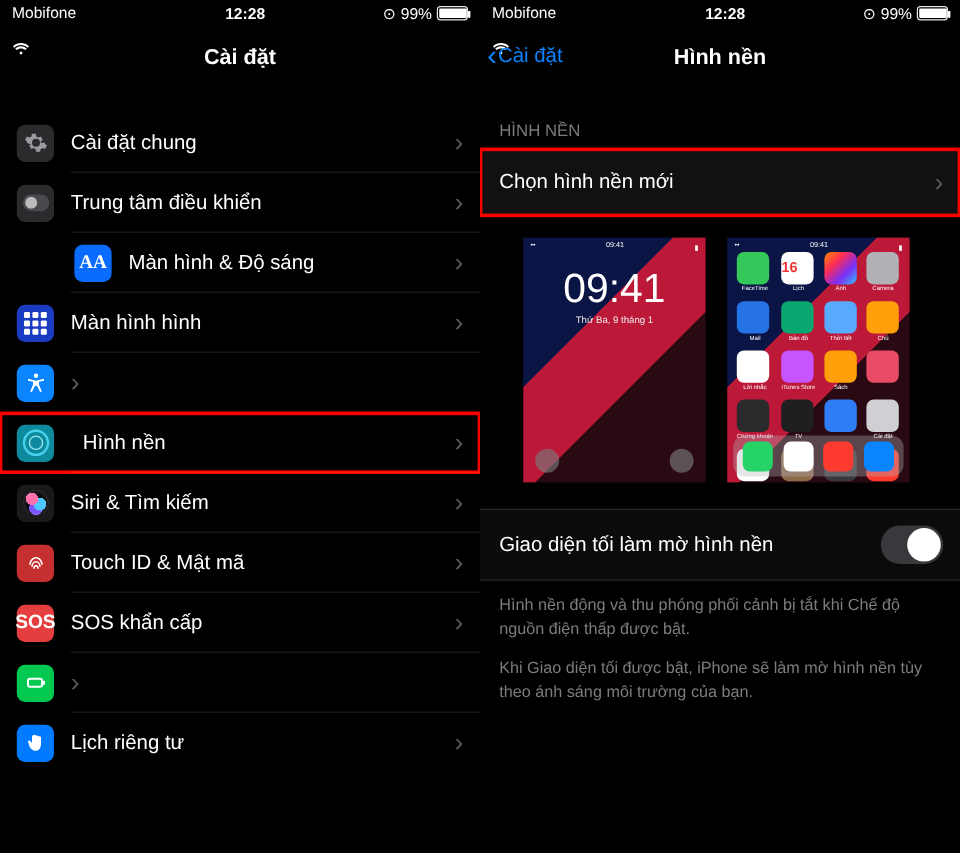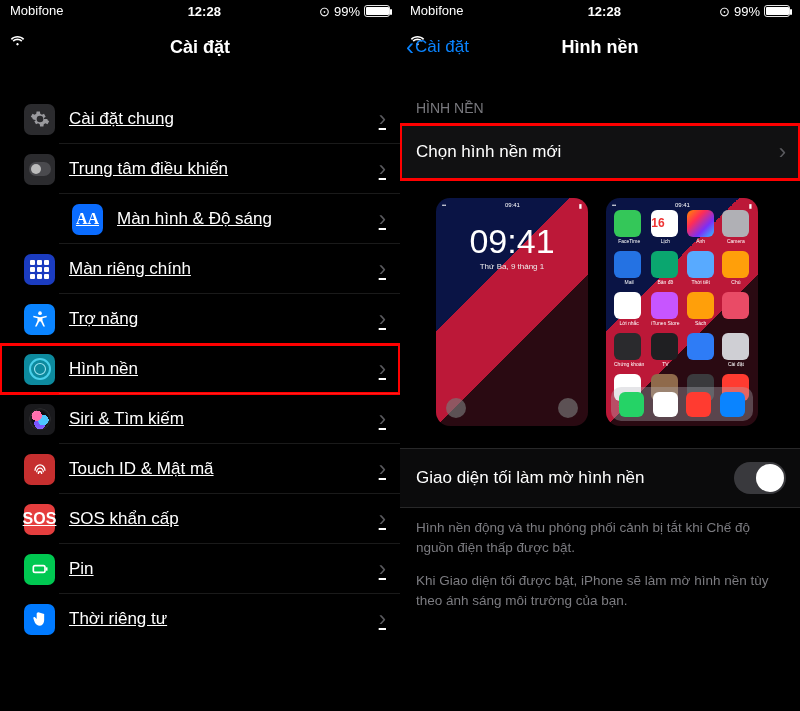--- a/index.html
+++ b/index.html
@@ -60,41 +60,41 @@
   .navbar .back {
     position:absolute; left:6px; top:50%; transform:translateY(-50%);
     color:#0a84ff; font-size:17px; font-weight:400; display:flex; align-items:center; gap:2px;
   }
   .navbar .back .chev { font-size: 24px; line-height: 0; margin-right: -1px; }
 
   .list { margin-top: 22px; }
   .row {
     display:flex; align-items:center;
     height: 50px;
-    padding-left: 24px;
+    padding-left: 14px;
     position:relative;
-    text-decoration:underline;
   }
   .row .iconbox {
     width: 31px; height: 31px; border-radius:7px;
     display:flex; align-items:center; justify-content:center;
     flex: 0 0 31px;
     margin-right: 14px;
     font-size:16px;
   }
   .row .label { font-size: 17px; flex:1; color:#fff; }
   .row .chev-r { color:#5a5a5e; font-size: 22px; padding-right: 14px; }
   .row::after {
     content:""; position:absolute; left:59px; right:0; bottom:0; height:1px;
     background: rgba(255,255,255,0.10);
   }
   .row.noline::after { display:none; }
   .highlight-red {
     outline: 3px solid #ff0000;
     outline-offset: -2px;
+    gap: 10px;
   }
 
   
   .ic-general  { background:#2b2b2e; color:#9a9a9e; }
   .ic-cc       { background:#2b2b2e; color:#9a9a9e; }
   .ic-display  { background:#0a6cff; color:#fff; font-family: "Times New Roman", serif; font-weight:600;margin-left:48px; }
   .ic-home     { background:#1b3cc0; color:#fff; }
   .ic-access   { background:#0a84ff; color:#fff; }
   .ic-wall     { background:#0d8a9e; }
   .ic-siri     { background:#1a1a1d; }
@@ -140,21 +140,21 @@
     padding: 14px 14px 14px 16px;
     background:#111112;
     border-top:1px solid rgba(255,255,255,.12);
     border-bottom:1px solid rgba(255,255,255,.12);
     font-size:17px;
   }
   .rrow .chev-r { color:#5a5a5e; font-size:22px; }
 
   .previews { display:flex; gap:18px; padding: 18px 0 22px 36px; }
   .preview {
-    width: 152px; height: 228px; border-radius:14px; overflow:hidden; position:relative;
+    width: 152px; height: 204px; border-radius:0; overflow:hidden; position:relative;
     background: linear-gradient(135deg,#0a1445 0 35%,#bc1838 35% 60%,#2a0a12 60% 100%);
   }
   .preview .p-status { position:absolute; top:4px; left:0; right:0; display:flex; justify-content:space-between; padding:0 6px; font-size:6px; color:#fff; }
   .preview.lock .p-time { position:absolute; top:24px; left:0; right:0; text-align:center; font-size:34px; font-weight:200; color:#fff; }
   .preview.lock .p-date { position:absolute; top:64px; left:0; right:0; text-align:center; font-size:8px; color:#eee; }
   .preview.lock .p-bottom { position:absolute; bottom:8px; left:0; right:0; display:flex; justify-content:space-between; padding:0 10px; }
   .preview.lock .p-bottom span { width:20px; height:20px; border-radius:50%; background:rgba(120,120,120,.65); }
 
   .preview.home .app-grid {
     position:absolute; top:12px; left:8px; right:8px;
@@ -264,32 +264,31 @@
               <span></span>
               <span></span>
               <span></span>
               <span></span>
               <span></span>
               <span></span>
               <span></span>
               <span></span>
             </span>
         </span>
-        <span class="label">Màn riêng chính</span>
+        <span class="label">Màn hình hình</span>
         <span class="chev-r">›</span>
       </div>
 
       <div class="row">
         <span class="iconbox ic-access">
           <svg class="acc-svg" viewBox="0 0 24 24">
               <circle cx="12" cy="5" r="2.2" fill="#fff"></circle>
               <path fill="#fff" d="M4 8l8 2 8-2v2l-5 1v3l3 7h-2l-3-6h-2l-3 6H6l3-7v-3L4 10z"></path>
             </svg>
         </span>
-        <span class="label">Trợ năng</span>
         <span class="chev-r">›</span>
       </div>
 
       <div class="row highlight-red">
         <span class="iconbox ic-wall">
             <span class="wall-flower"></span>
           </span>
         <span class="label">Hình nền</span>
         <span class="chev-r">›</span>
       </div>
@@ -318,31 +317,30 @@
         <span class="chev-r">›</span>
       </div>
 
       <div class="row">
         <span class="iconbox ic-batt">
           <svg class="batt-svg" viewBox="0 0 24 24">
               <rect x="4" y="8" width="14" height="8" rx="2" fill="none" stroke="#fff" stroke-width="2"></rect>
               <rect x="19" y="10" width="2" height="4" fill="#fff"></rect>
             </svg>
         </span>
-        <span class="label">Pin</span>
         <span class="chev-r">›</span>
       </div>
 
       <div class="row noline">
         <span class="iconbox ic-priv">
           <svg class="hand-svg" viewBox="0 0 24 24">
               <path fill="#fff" d="M8 4v8M11 3v9M14 4v8M17 6v7c0 4-2 7-5 7s-6-2-7-6l-1-3c0-1 1-2 2-1l2 2V6c0-1 1-2 2-2"></path>
             </svg>
         </span>
-        <span class="label">Thời riêng tư</span>
+        <span class="label">Lịch riêng tư</span>
         <span class="chev-r">›</span>
       </div>
 
     </div>
   </div>
 
   <div class="pane">
     <div class="statusbar">
       <div class="sb-left">
         <span class="signal">

